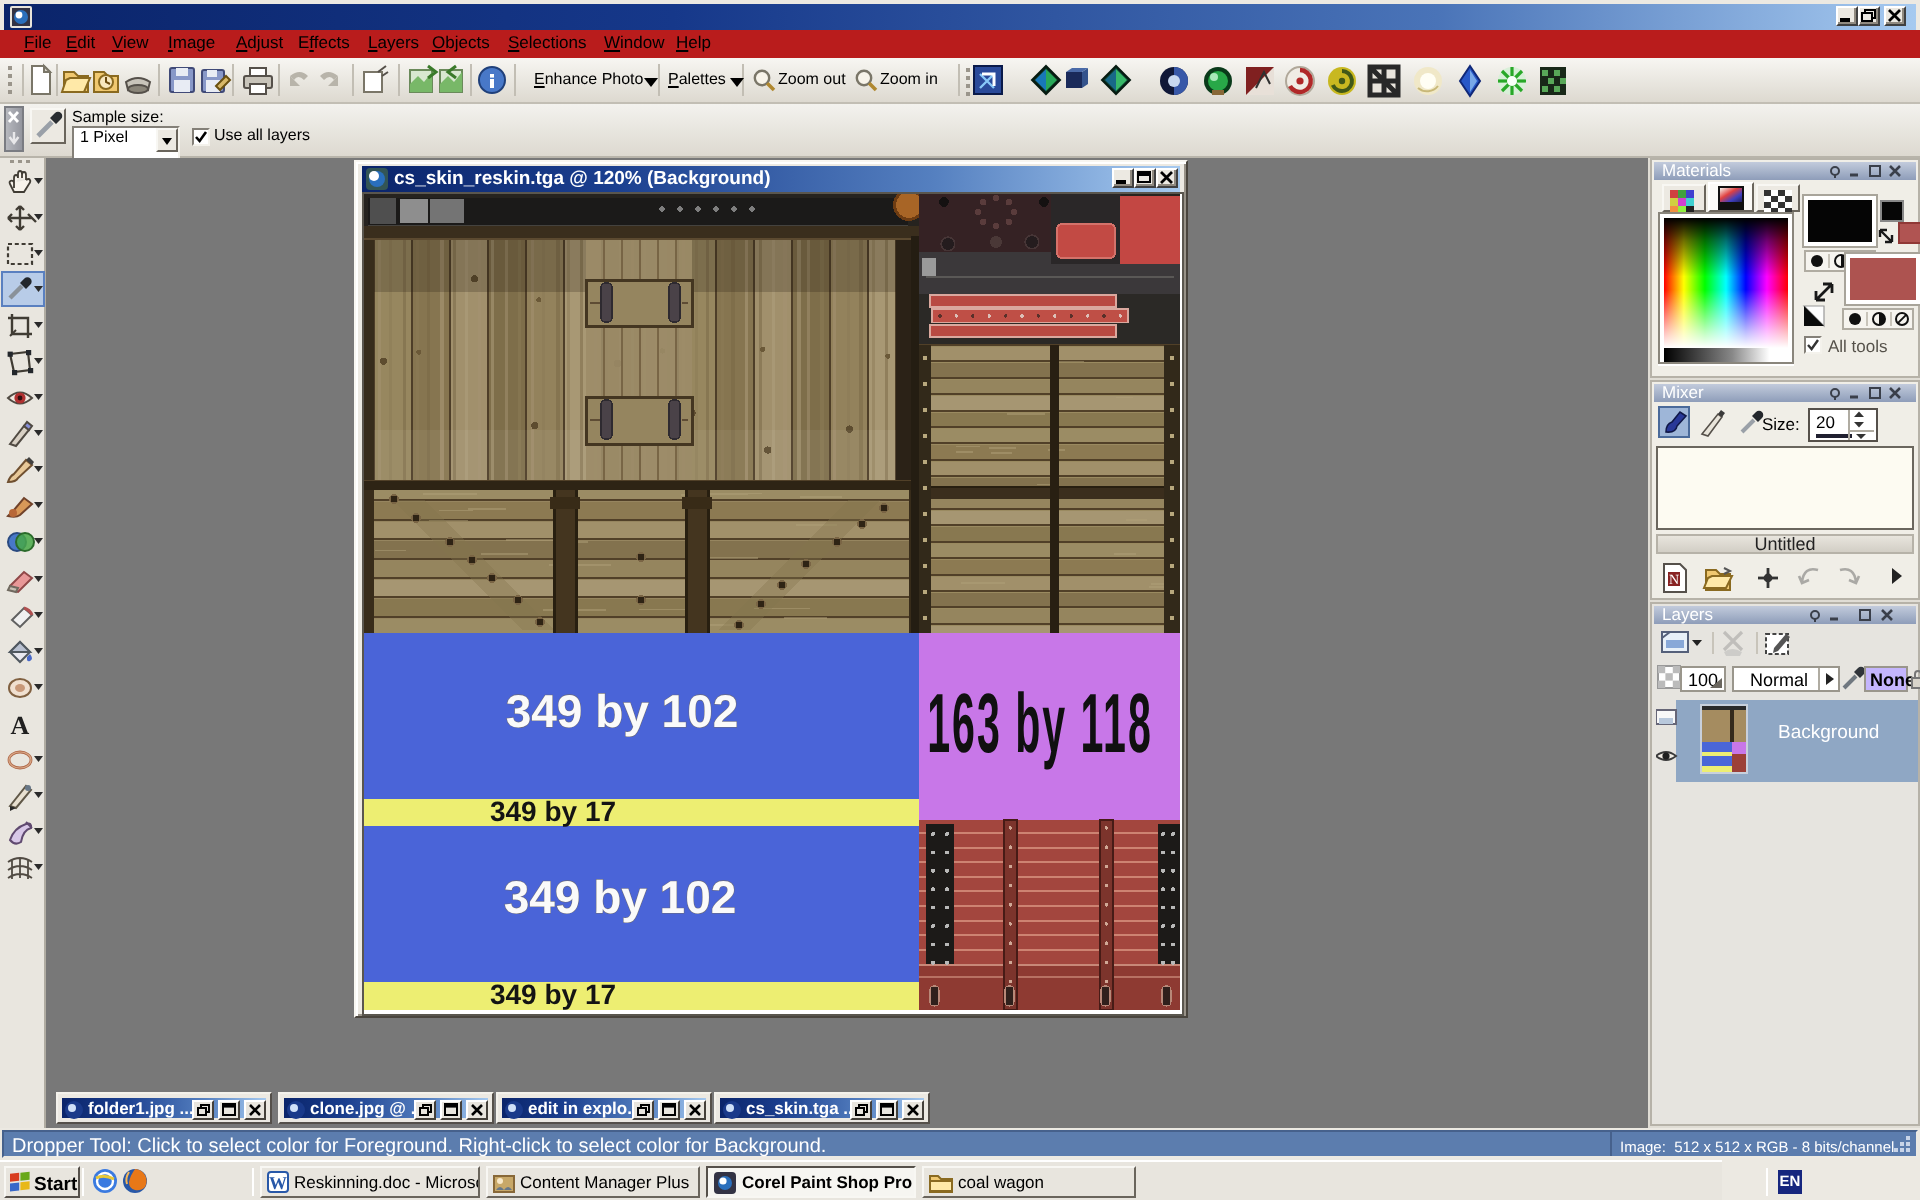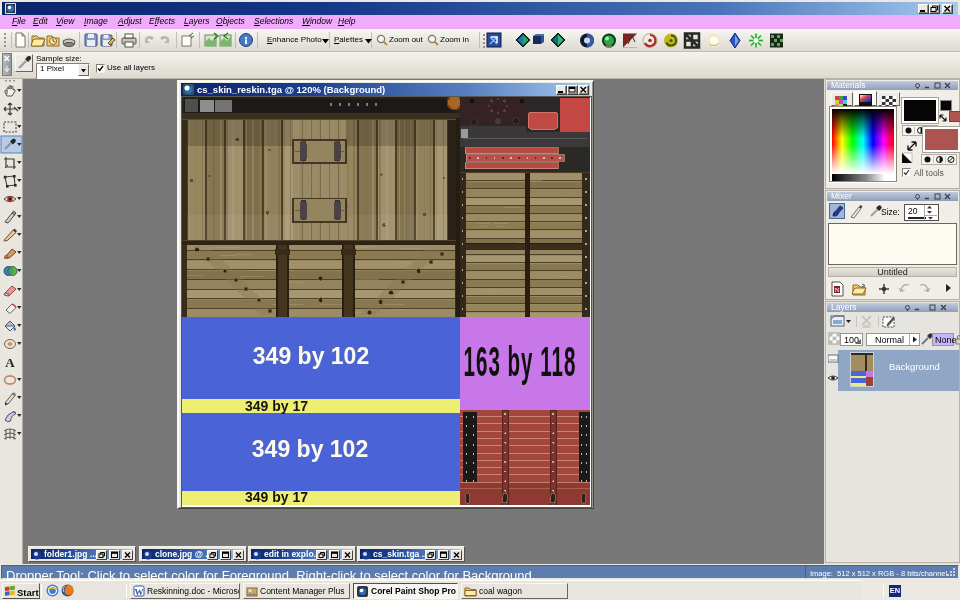--- a/index.html
+++ b/index.html
@@ -1,17 +1,17 @@
 <!DOCTYPE html>
 <html><head><meta charset="utf-8"><style>
 *{margin:0;padding:0;box-sizing:border-box;}
 html,body{width:960px;height:600px;overflow:hidden;background:#ECE9E2;font-family:"Liberation Sans",sans-serif;}
 .abs{position:absolute;}
 #titlebar{position:absolute;left:2px;top:2px;right:2px;height:13px;background:linear-gradient(90deg,#0A246A 0%,#16388A 35%,#4A74B8 75%,#A6CAF0 100%);color:#fff;font-size:11px;font-weight:bold;line-height:13px;}
-#menubar{position:absolute;left:0;top:15px;width:100%;height:20px;background:#f0abfc;border-bottom:1px solid #D6D2C8;font-size:8.5px;color:#000;font-style:italic;}
+#menubar{position:absolute;left:0;top:15px;width:100%;height:20px;background:#b91c1c;border-bottom:1px solid #D6D2C8;font-size:8.5px;color:#000;}
 #menubar span{position:absolute;top:1px;}
 #toolbar1{position:absolute;left:0;top:29px;width:100%;height:23px;background:linear-gradient(#F7F6F2,#DDD9D0);border-bottom:1px solid #C2BEB4;}
 #toolopts{position:absolute;left:0;top:52px;width:100%;height:27px;background:linear-gradient(#F3F2EE,#DDD9D0);border-bottom:1px solid #B8B4AA;}
 #main{position:absolute;left:0;top:79px;width:960px;height:485px;background:#787878;}
 #lefttools{position:absolute;left:0;top:79px;width:23px;height:485px;background:#E9E6DF;border-right:1px solid #B0ACA2;}
 #dock{position:absolute;left:824px;top:79px;width:136px;height:485px;background:#E0DDD5;}
 .paneltitle{position:absolute;left:1px;right:1px;height:9px;background:linear-gradient(#C2CBDC,#8E9DB9);color:#fff;font-size:8.5px;font-weight:normal;}
 .win3d{background:#ECE9E2;border:1px solid;border-color:#F8F6F1 #4A453E #4A453E #F8F6F1;box-shadow:inset 1px 1px 0 #fff,inset -1px -1px 0 #989288;}
 .bluebar{background:linear-gradient(90deg,#0A246A 0%,#1A3E8E 30%,#5580C0 70%,#A6CAF0 100%);}
 .wbtn{display:inline-block;width:11px;height:10px;background:#ECE9E2;border:1px solid;border-color:#fff #404040 #404040 #fff;box-shadow:inset -1px -1px 0 #908A80;font-size:9px;line-height:8px;text-align:center;color:#000;}
@@ -1006,21 +1006,21 @@
  <div class="abs" style="left:40px;top:31px;width:54px;height:13px;background:#ffffff;border:1px solid #9a968c;font-size:9px;">
         <span style="position:absolute;left:8px;top:1px">Normal</span>
         <span class="abs" style="right:0;top:0;width:10px;height:11px;border-left:1px solid #b0aca2;"><svg width="9" height="11">
             <path d="M3 2.5 l4 3 l-4 3 z" fill="#222"></path>
           </svg></span>
       </div>
  <svg class="abs" style="left:94px;top:30px" width="14" height="14">
         <line x1="2" y1="12" x2="8" y2="6" stroke="#707880" stroke-width="2"></line>
         <path d="M7 4 l3 3 l2 -2 a1.5 1.5 0 0 0 -3 -3 z" fill="#30343a"></path>
       </svg>
- <div class="abs" style="left:106px;top:31px;width:22px;height:13px;background:#c4b5fd;border:1px solid #9a968c;font-size:9px;">
+ <div class="abs" style="left:106px;top:31px;width:22px;height:13px;background:#c4b5fd;border:1px solid #9a968c;font-size:9px;font-weight:bold;">
         <span style="position:absolute;left:2px;top:1px">None</span>
       </div>
 <svg class="abs" style="left:129px;top:31px" width="8" height="13">
         <rect x="1" y="6" width="6" height="5" fill="#d8d4ca" stroke="#777"></rect>
         <path d="M2.5 6 v-2 a1.5 1.5 0 0 1 3 0 v2" fill="none" stroke="#777"></path>
       </svg>
  <svg class="abs" style="left:124px;top:30px" width="0" height="0"></svg>
  <div class="abs" style="left:12px;top:48px;width:121px;height:41px;background:#8FA7C4;"></div>
  <svg class="abs" style="left:2px;top:48px" width="11" height="41">
         <rect x="0" y="5" width="10" height="7" fill="#f8f8f8" stroke="#667"></rect>
@@ -1121,21 +1121,21 @@
           <rect x="1.5" y="1" width="6" height="5.5" fill="none" stroke="#000"></rect>
           <rect x="1.5" y="1" width="6" height="1.8" fill="#000"></rect>
         </svg></span>
       <span class="mbtn" style="right:0px;"><svg width="9" height="8">
           <path d="M2 1.5 L7 6.5 M7 1.5 L2 6.5" stroke="#000" stroke-width="1.3"></path>
         </svg></span>
     </div>
   </div>
 <div id="statusbar">
 <div class="abs" style="left:1px;top:1px;width:958px;height:14px;background:#5C7DAE;border:1px solid;border-color:#46618C #EDEAE3 #EDEAE3 #46618C;color:#fff;font-size:10px;">
-<span style="position:absolute;left:4px;top:1.5px;font-size:13px;">Dropper Tool: Click to select color for Foreground. Right-click to select color for Background.</span>
+<span style="position:absolute;left:4px;top:1.5px;font-size:10px;">Dropper Tool: Click to select color for Foreground. Right-click to select color for Background.</span>
 <span style="position:absolute;left:808px;top:2.5px;font-size:7.5px;white-space:nowrap;">Image:&nbsp; 512 x 512 x RGB - 8 bits/channel</span>
       <svg style="position:absolute;right:2px;bottom:1px" width="9" height="9">
         <g fill="#c8d4e8">
           <rect x="6" y="0" width="2" height="2"></rect>
           <rect x="6" y="3" width="2" height="2"></rect>
           <rect x="6" y="6" width="2" height="2"></rect>
           <rect x="3" y="3" width="2" height="2"></rect>
           <rect x="3" y="6" width="2" height="2"></rect>
           <rect x="0" y="6" width="2" height="2"></rect>
         </g>

